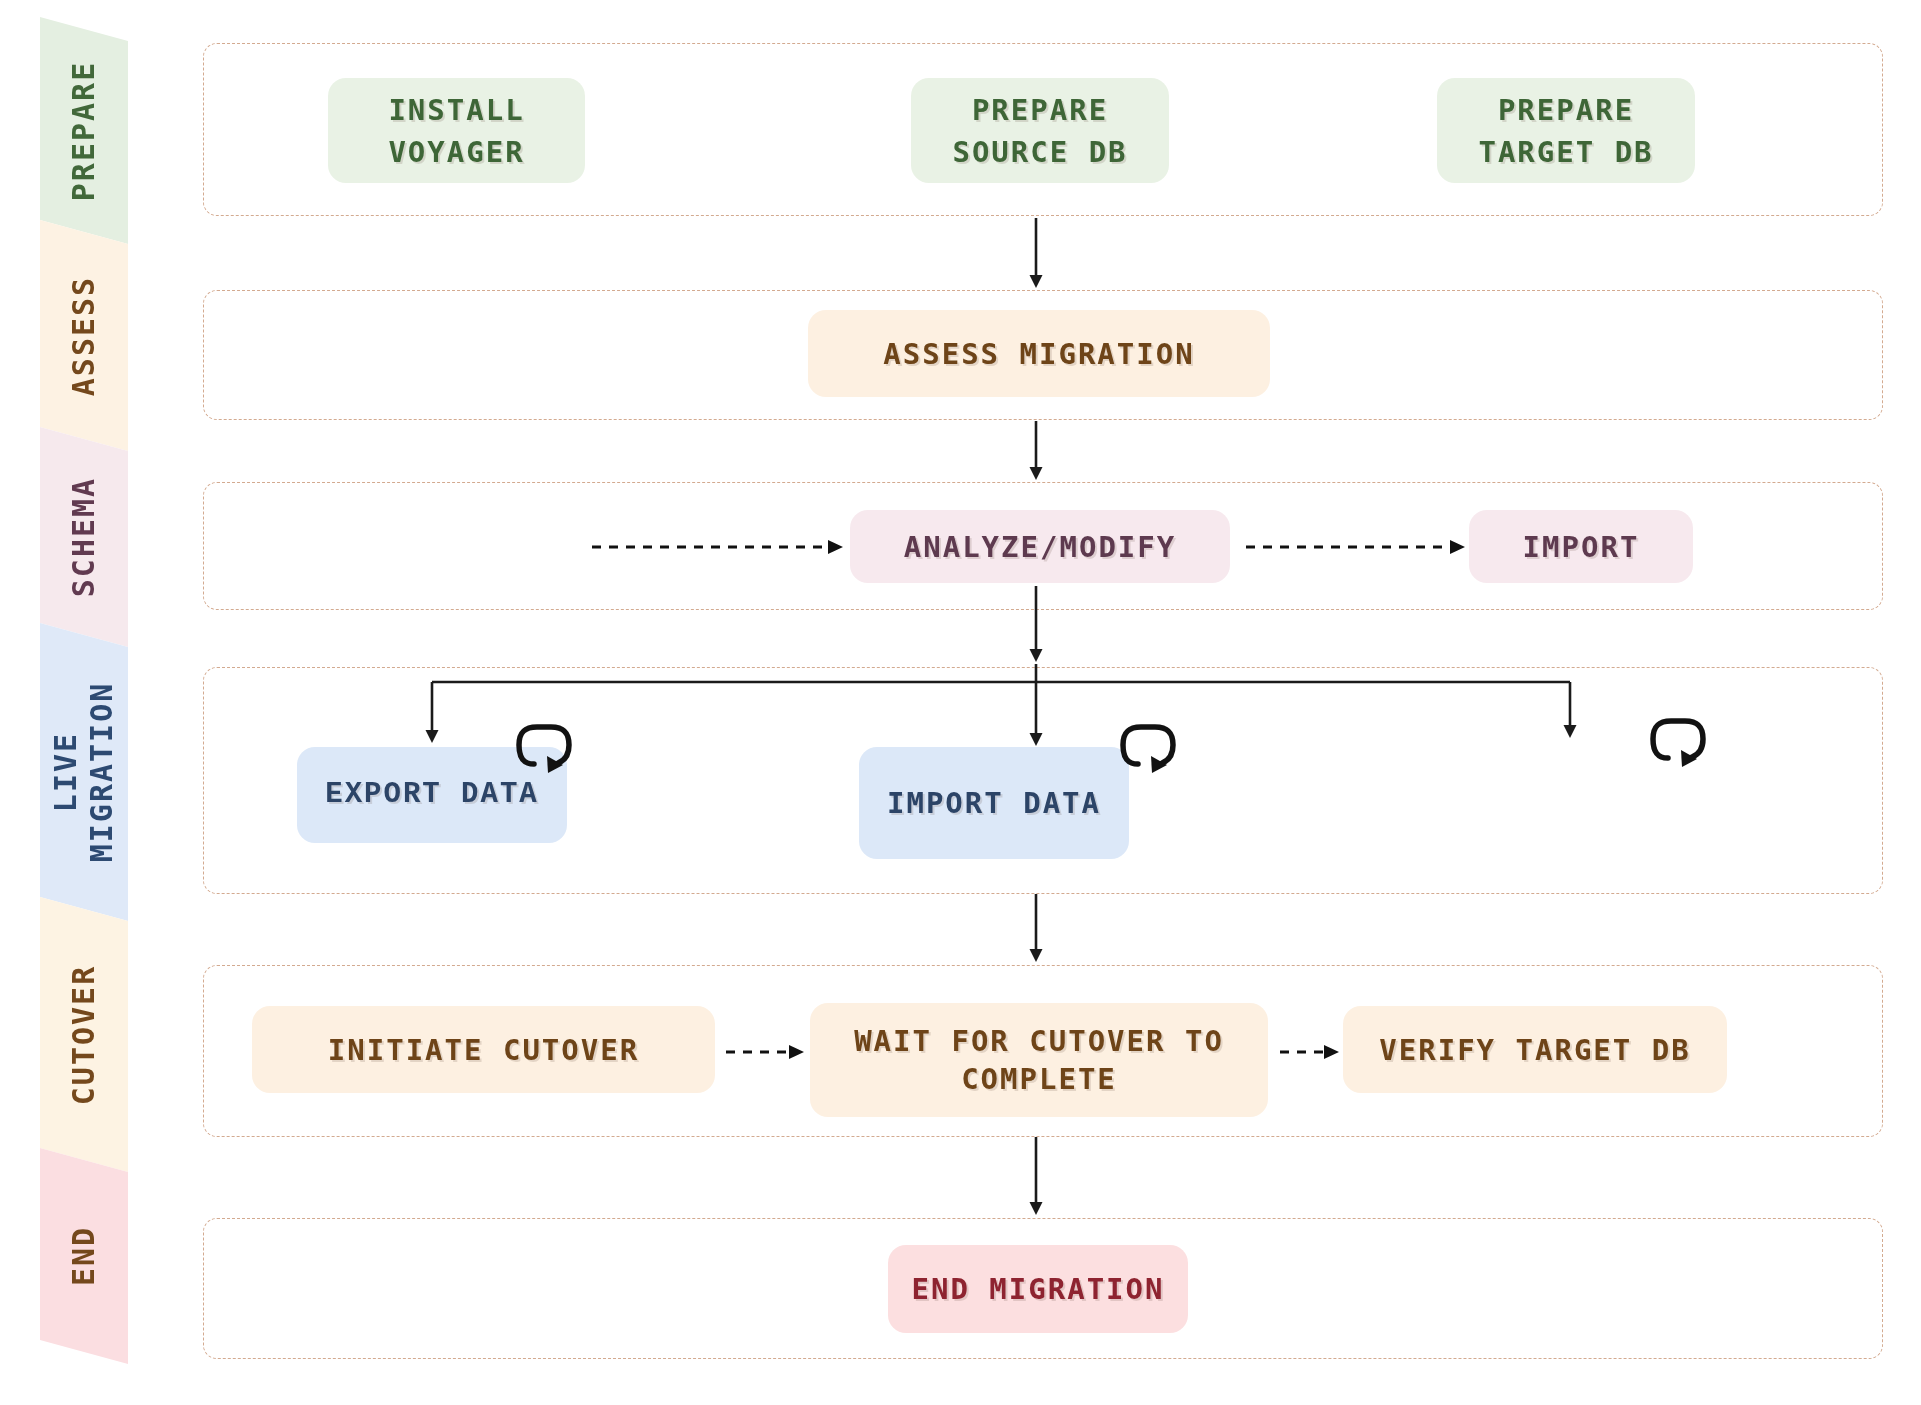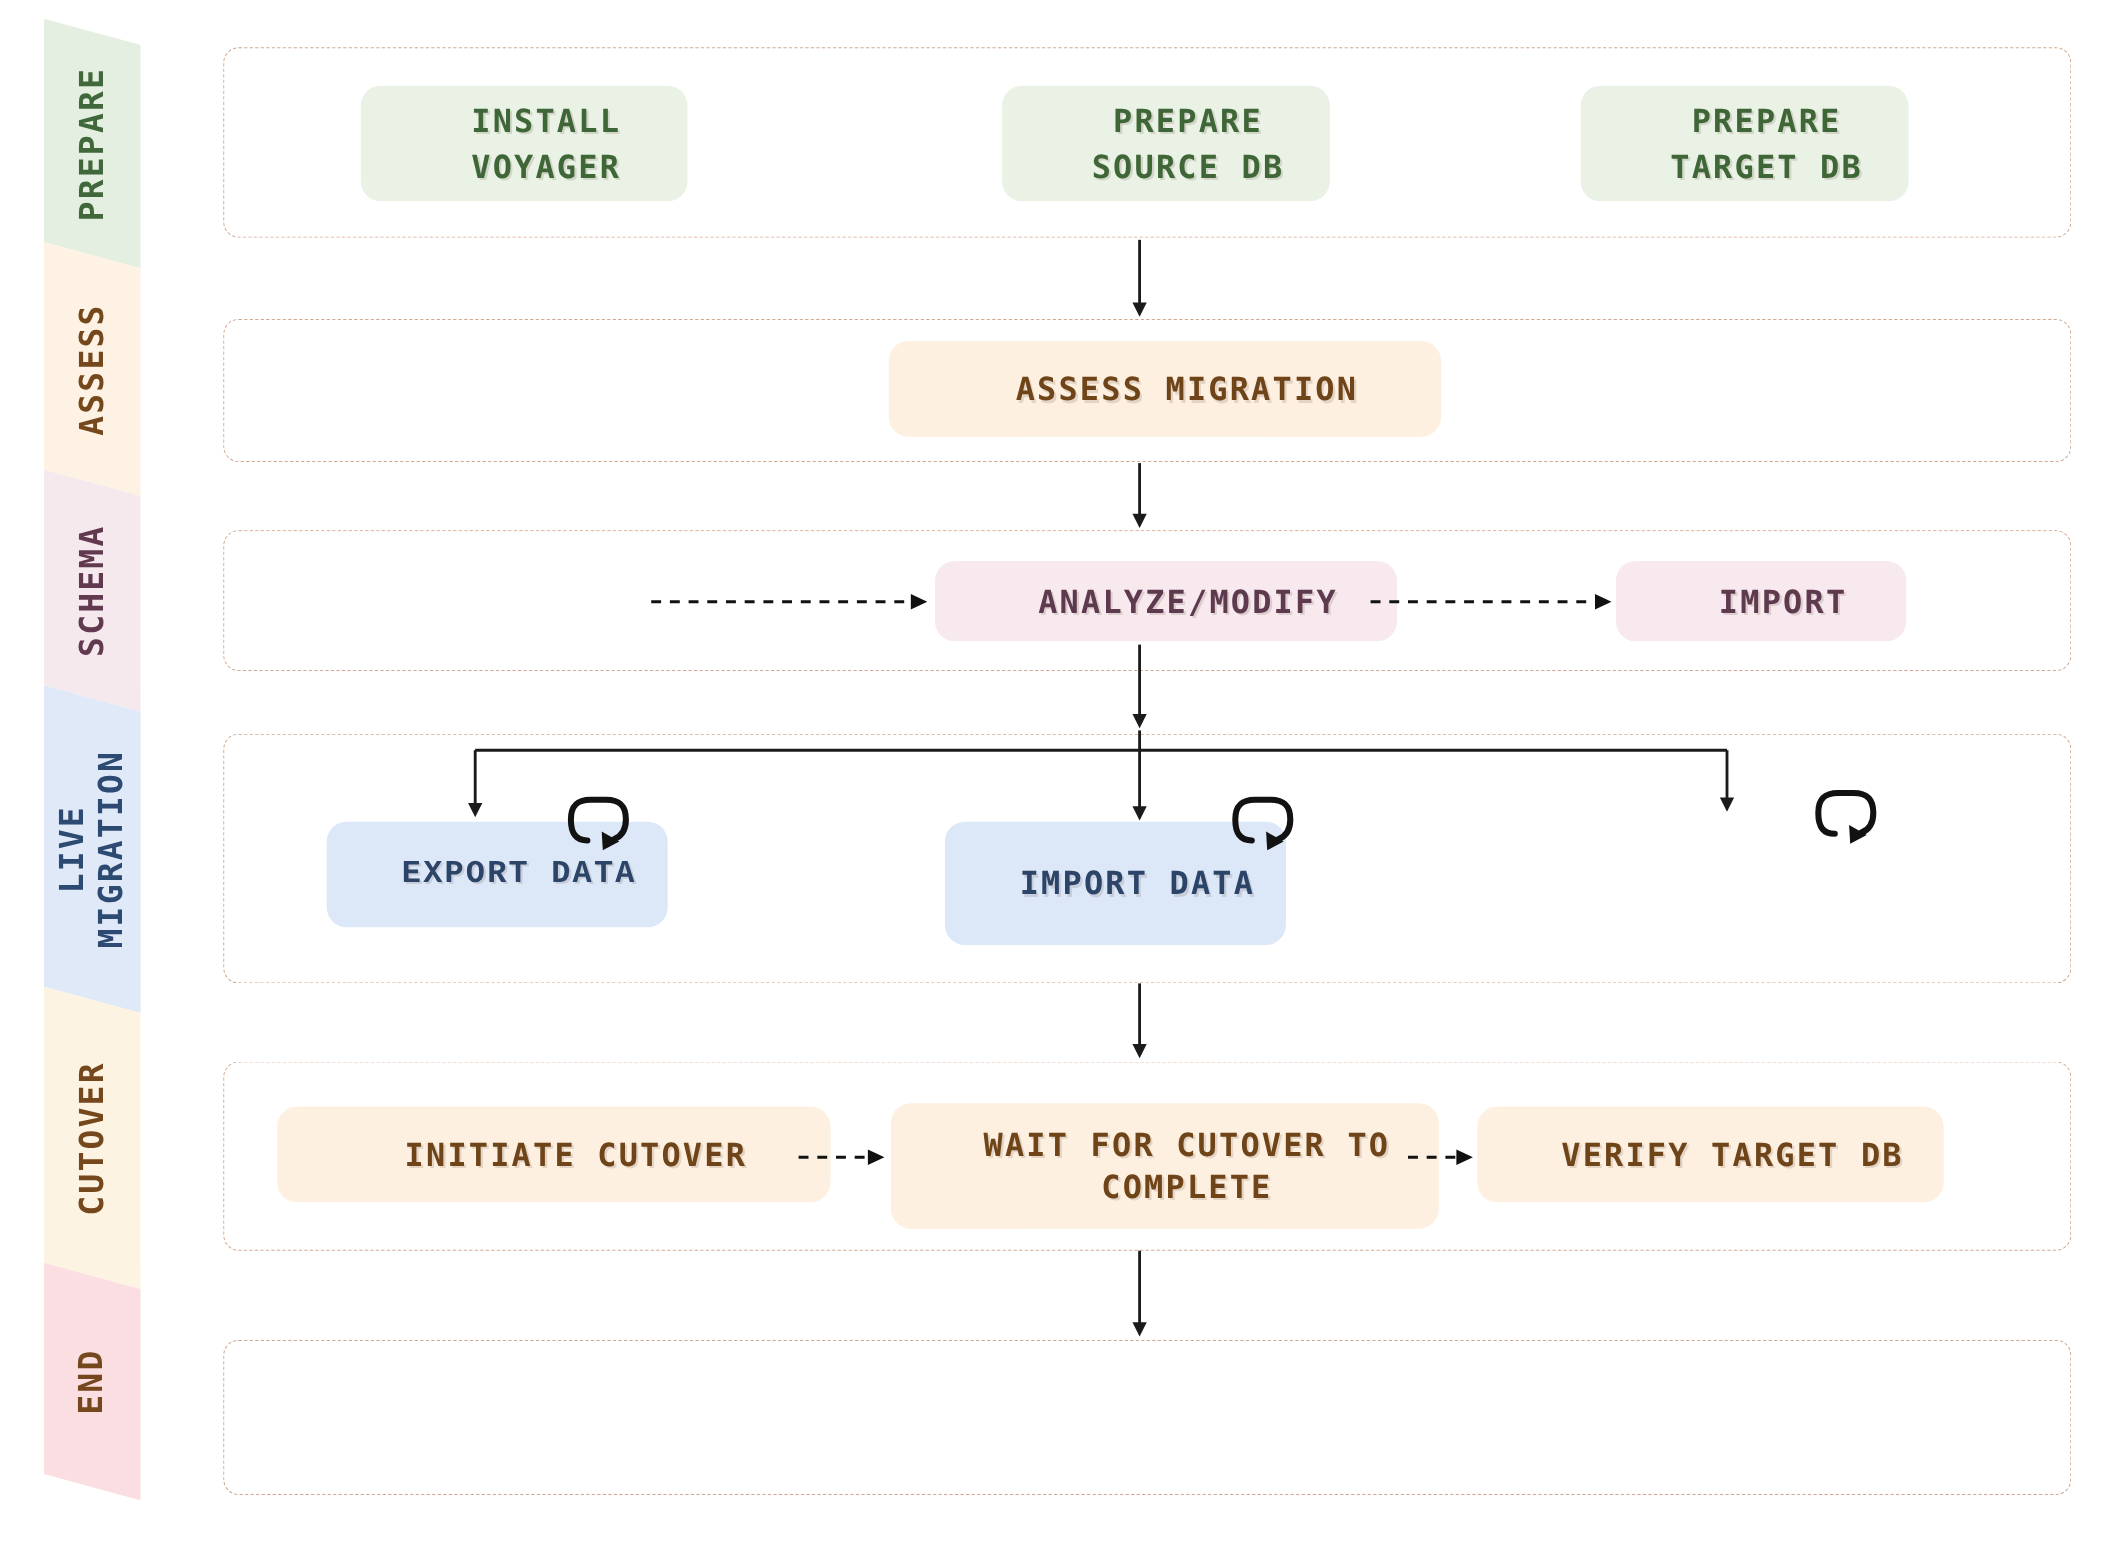--- a/index.html
+++ b/index.html
@@ -35,21 +35,20 @@
   .lane-schema{top:482px;height:126px;}
   .lane-live{top:667px;height:225px;}
   .lane-cutover{top:965px;height:170px;}
   .lane-end{top:1218px;height:139px;}
   
   .node{
     position:absolute;display:flex;align-items:center;justify-content:center;
     border-radius:18px;font-weight:700;font-size:29px;letter-spacing:2px;
     white-space:pre;text-align:center;line-height:42px;
     text-shadow:2px 2px 0 rgba(70,45,25,0.14);
-    padding-left:40px;
   }
   .n-green{background:#e9f2e5;color:#3e6637;}
   .n-cream{background:#fdf0e1;color:#6e4418;}
   .n-pink{background:#f7e9ee;color:#5e3a4f;}
   .n-blue{background:#dce8f8;color:#2c4467;}
   .n-red{background:#fcdfe0;color:#8e2330;}
   .node-install{left:328px;top:78px;width:257px;height:105px;}
   .node-source{left:911px;top:78px;width:258px;height:105px;}
   .node-target{left:1437px;top:78px;width:258px;height:105px;}
   .node-assess{left:808px;top:310px;width:462px;height:87px;}
@@ -113,20 +112,21 @@
   <div class="node n-pink node-import">IMPORT</div>
 
   <div class="node n-blue node-exportdata">EXPORT DATA</div>
   <div class="node n-blue node-importdata">IMPORT DATA</div>
 
   <div class="node n-cream node-initiate">INITIATE CUTOVER</div>
   <div class="node n-cream node-wait">WAIT FOR CUTOVER TO
 COMPLETE</div>
   <div class="node n-cream node-verify">VERIFY TARGET DB</div>
 
+  <div class="node n-red node-end">END MIGRATION</div>
 
   <svg class="overlay" viewBox="0 0 1921 1405" xmlns="http://www.w3.org/2000/svg">
     <defs>
       <g id="loopIcon">
         <path d="M18,40 C7,40 3,33 3,21 C3,8 9,3 21,3 L35,3 C48,3 53,9 53,21 C53,30 50,36 42,39" fill="none" stroke="#121212" stroke-width="5.5" stroke-linecap="round"></path>
         <path d="M47,41 L31,32 L32,49 Z" fill="#121212"></path>
       </g>
     </defs>
 
     <g>

